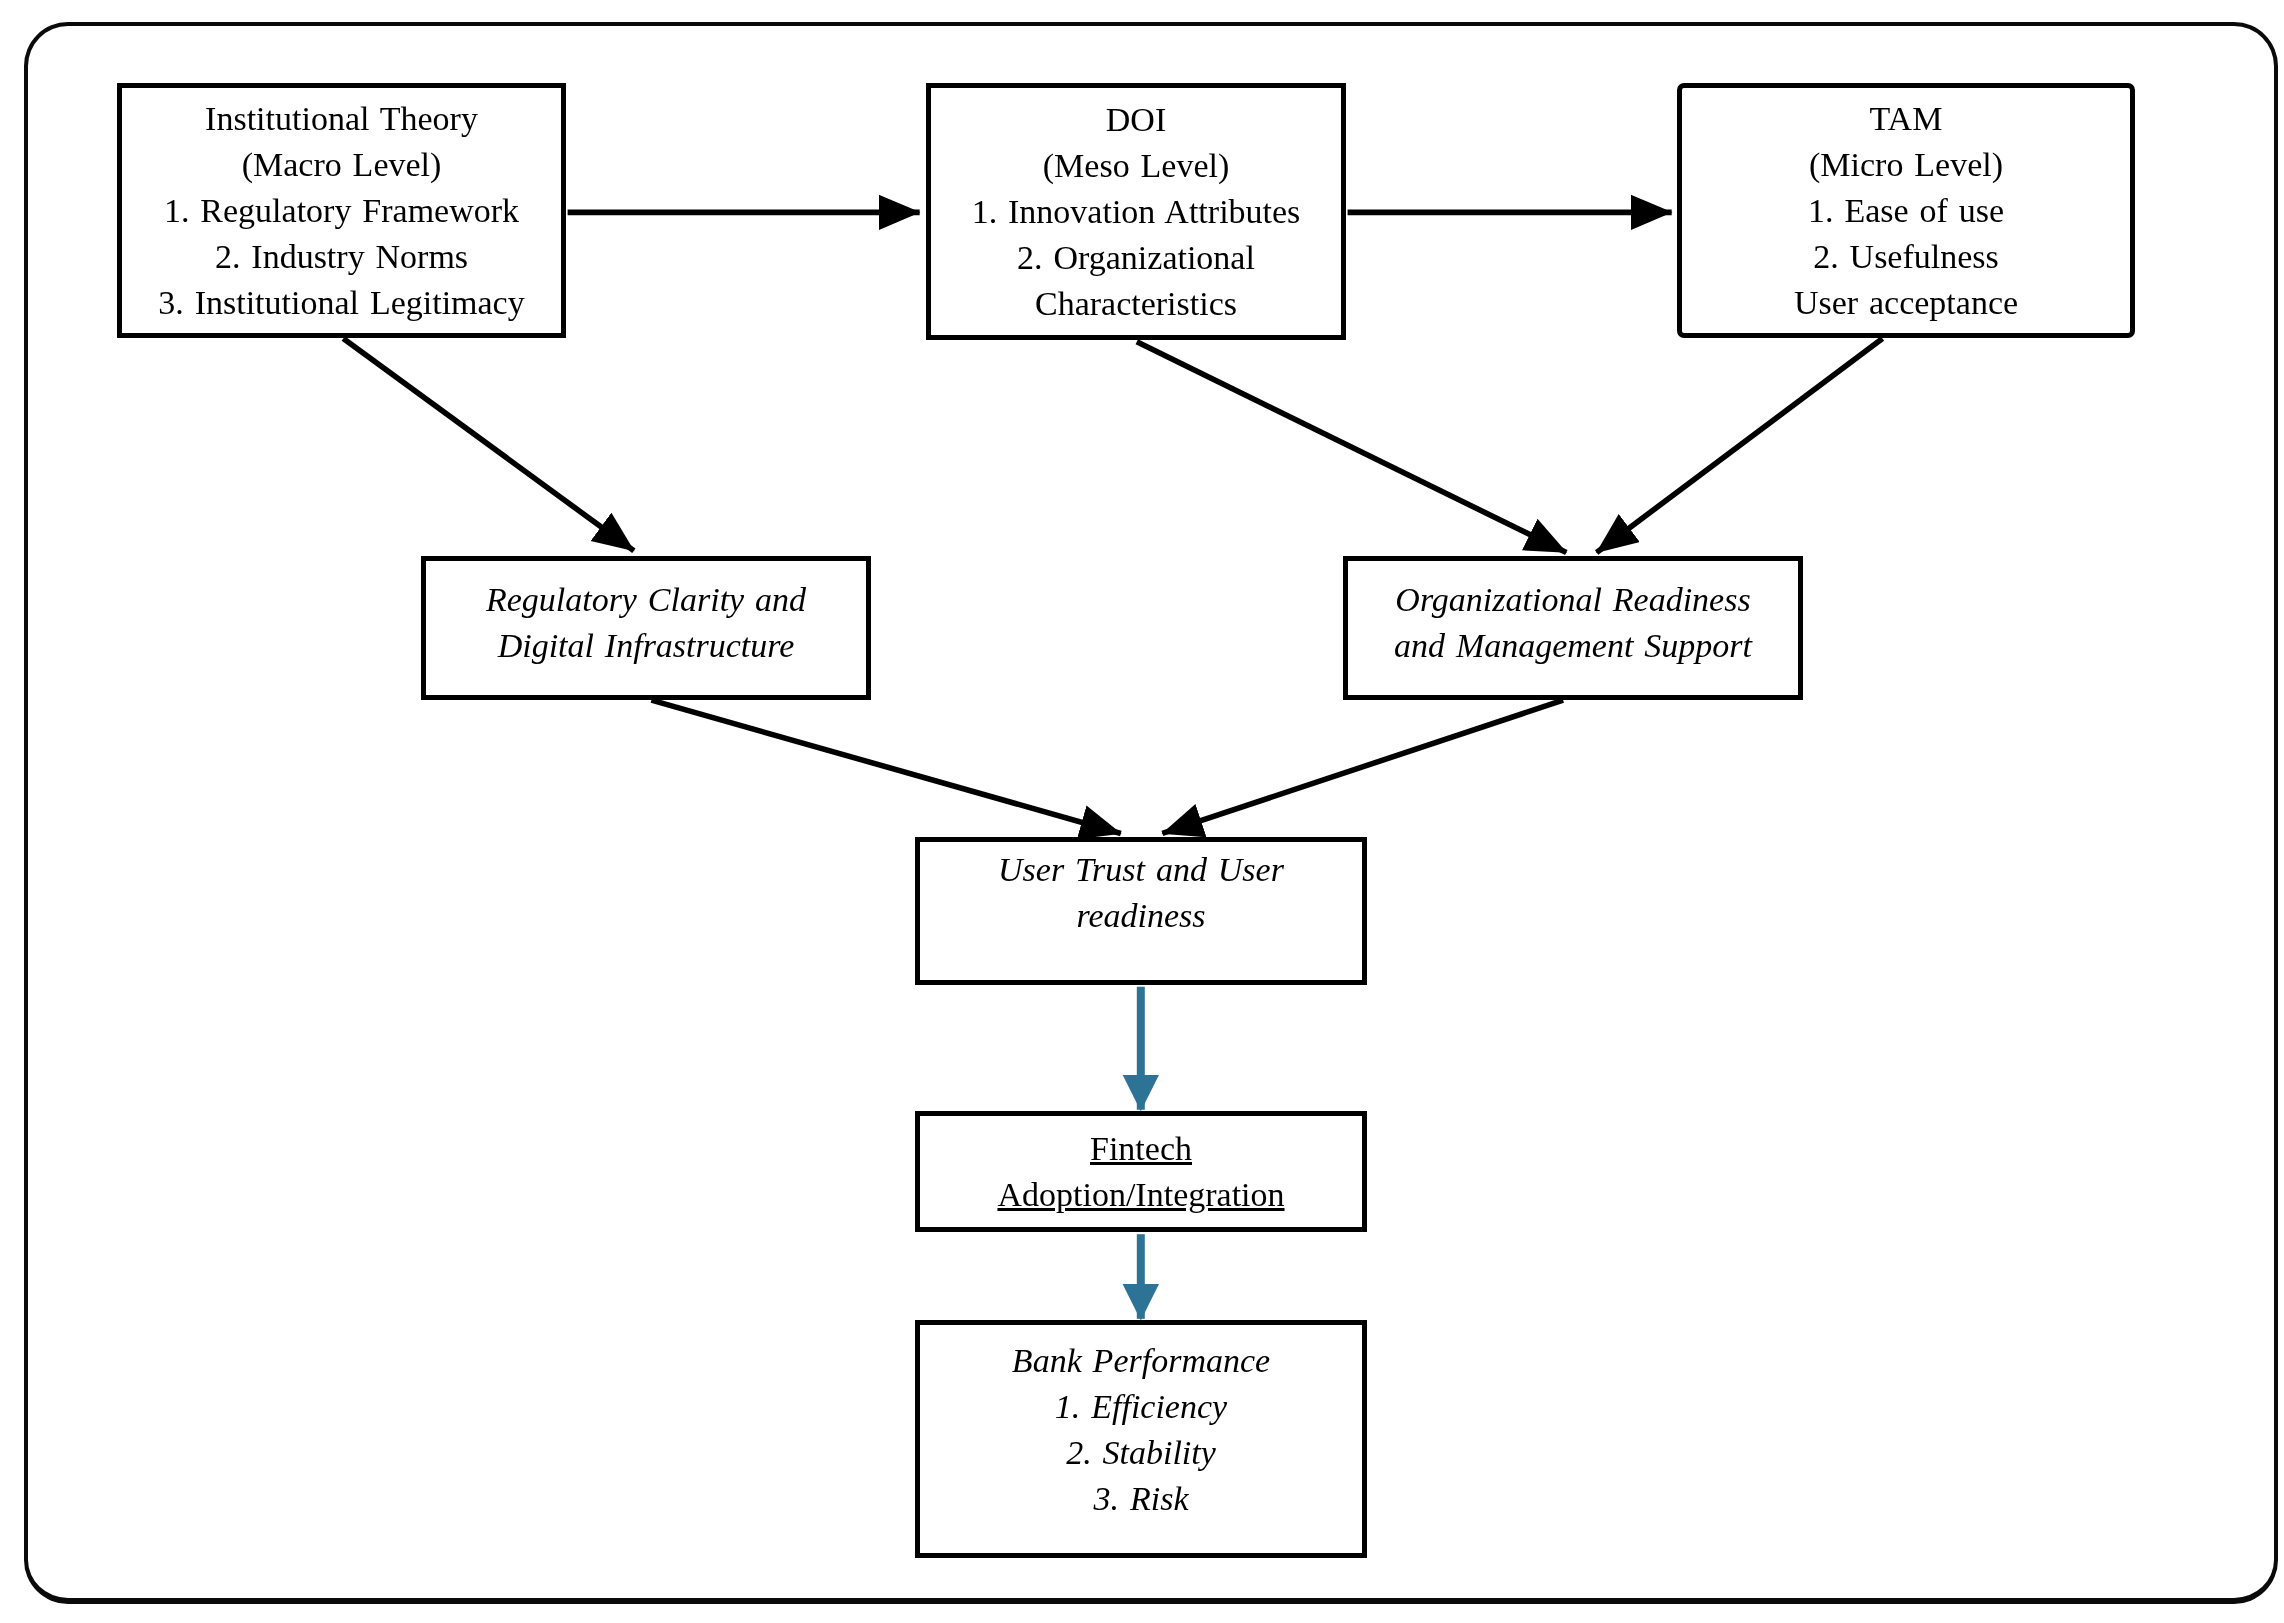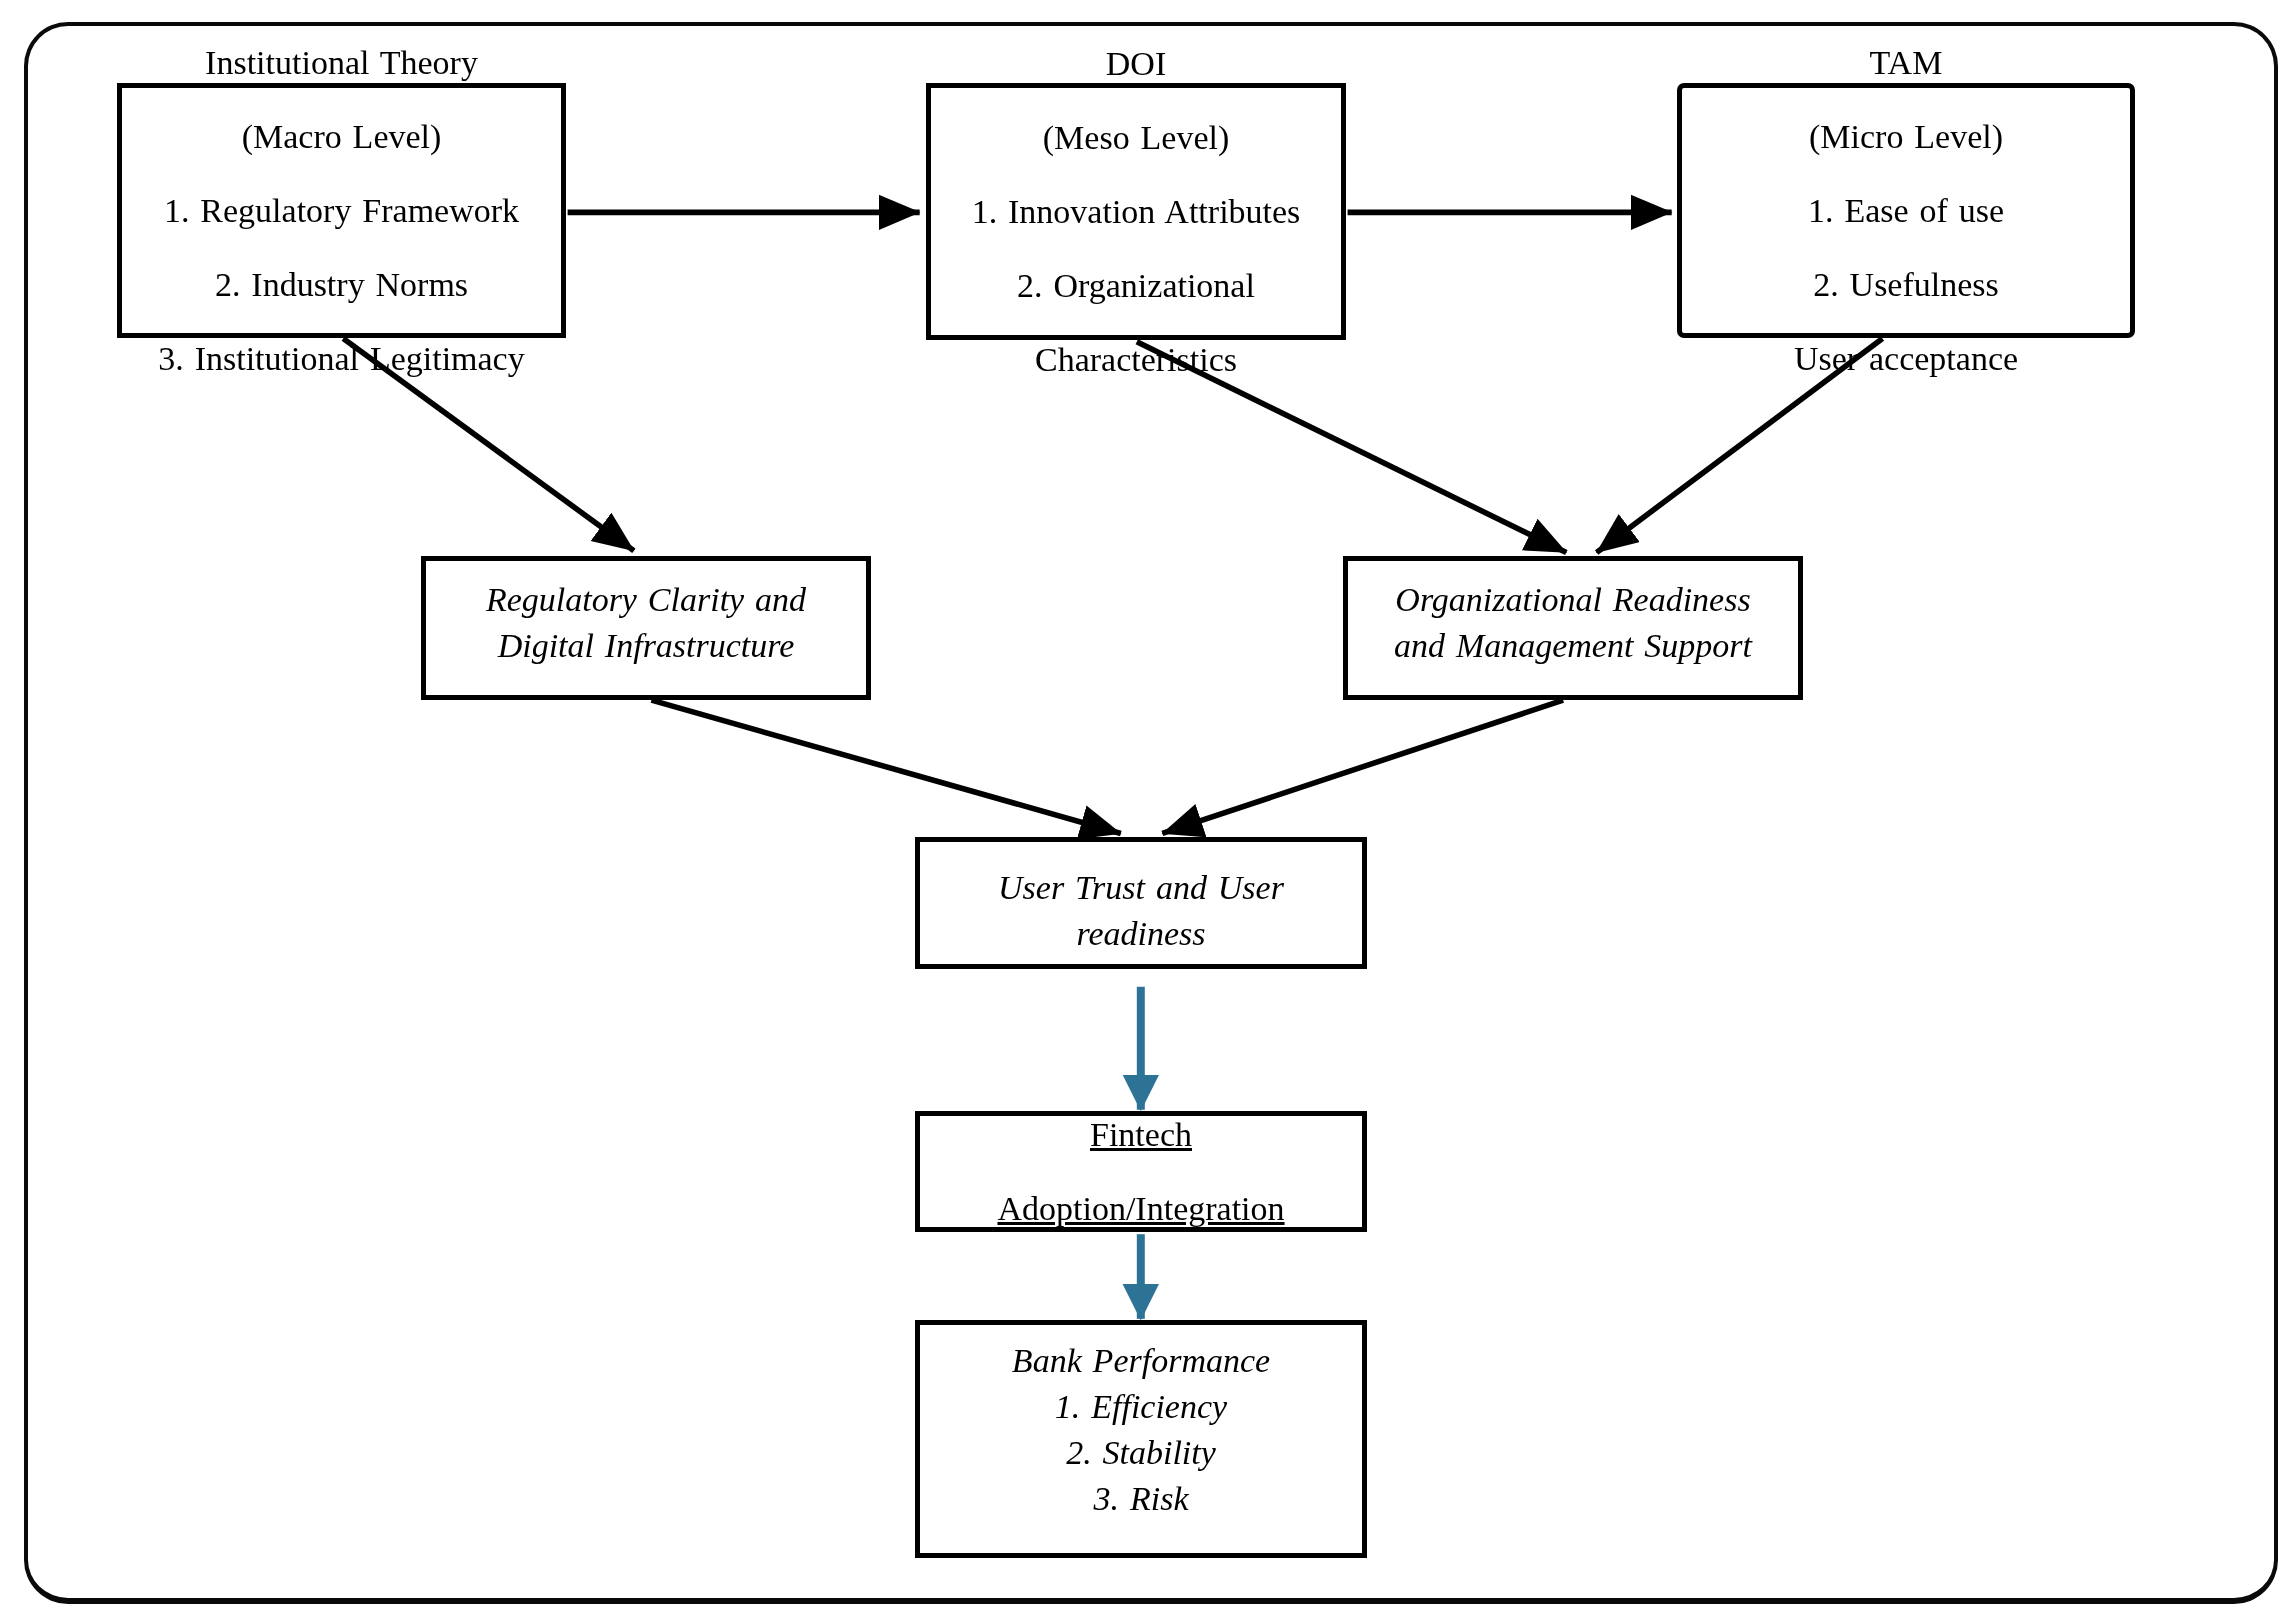--- a/index.html
+++ b/index.html
@@ -43,29 +43,29 @@
     flex-direction: column;
     align-items: center;
     text-align: center;
     font-size: 34px;
     line-height: 46px;
     word-spacing: 2.4px;
     padding-left: 3.2px;
     padding-right: 3.2px;
   }
   .node .ln { display: block; white-space: nowrap; }
-  .v-center { justify-content: center; gap: 28px; }
+  .v-center { justify-content: center; }
   .v-top    { justify-content: flex-start; font-style: italic; }
 
   .n-institutional { left: 117px;  top: 83px;  width: 449px; height: 255px; }
   .n-doi           { left: 926px; top: 83px;  width: 420px; height: 257px; }
   .n-tam           { left: 1677px; top: 83px;  width: 458px; height: 255px; border-radius: 7px; }
   .n-regulatory    { left: 421px;  top: 556px;  width: 450px; height: 144px; padding-top: 16px; }
   .n-organizational{ left: 1343px; top: 556px;  width: 460px; height: 144px; padding-top: 16px; }
-  .n-user-trust    { left: 915px; top: 837px; width: 452px; height: 132px; padding-top: 23px; }
+  .n-user-trust    { left: 915px; top: 837px; width: 452px; height: 148px; padding-top: 5px; }
   .n-fintech       { left: 915px; top: 1111px; width: 452px; height: 121px; text-decoration: underline; }
   .n-bank          { left: 915px; top: 1320px; width: 452px; height: 238px; padding-top: 12.8px; }
 </style>
 </head>
 <body>
 
 <div class="canvas">
 
   <div class="outer-frame"></div>
 

